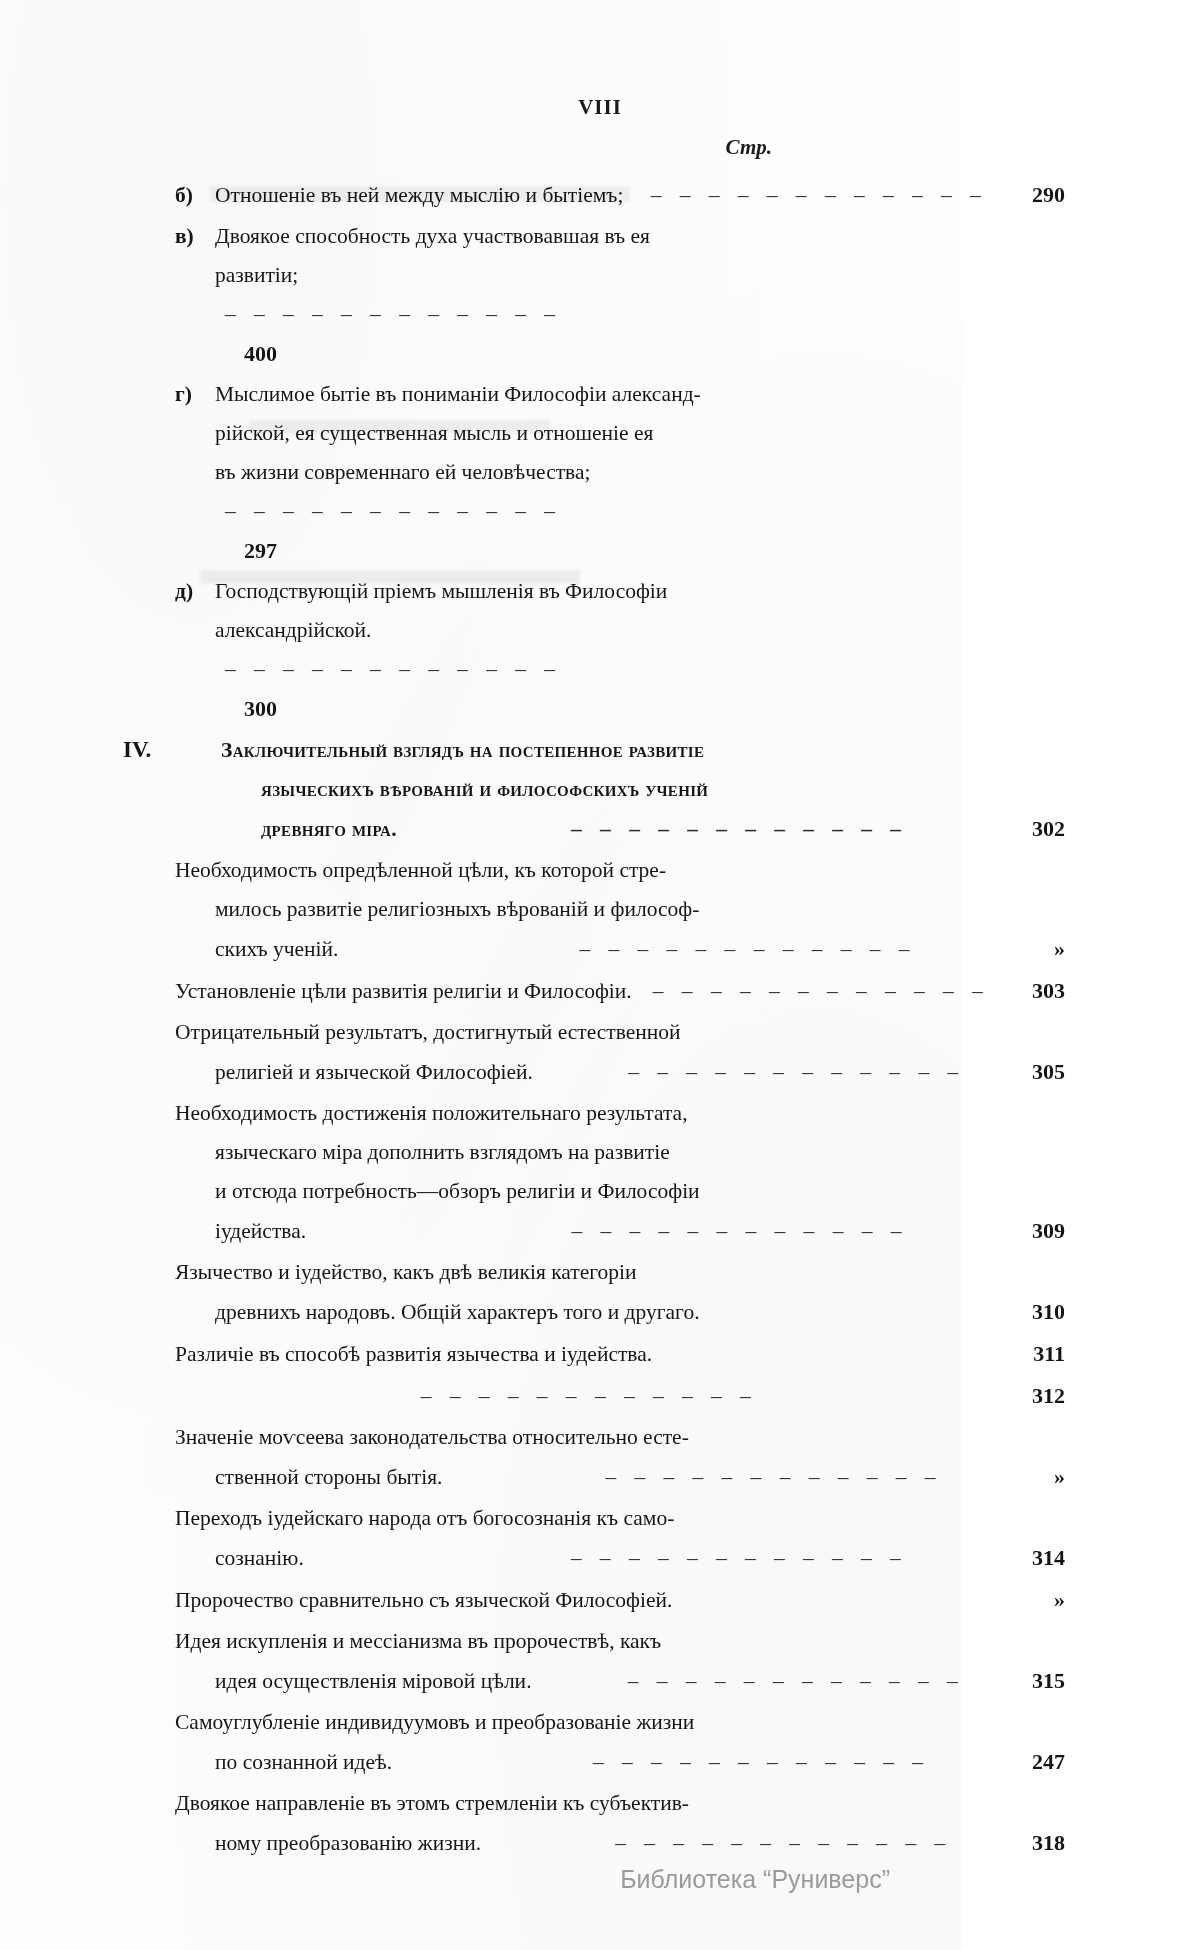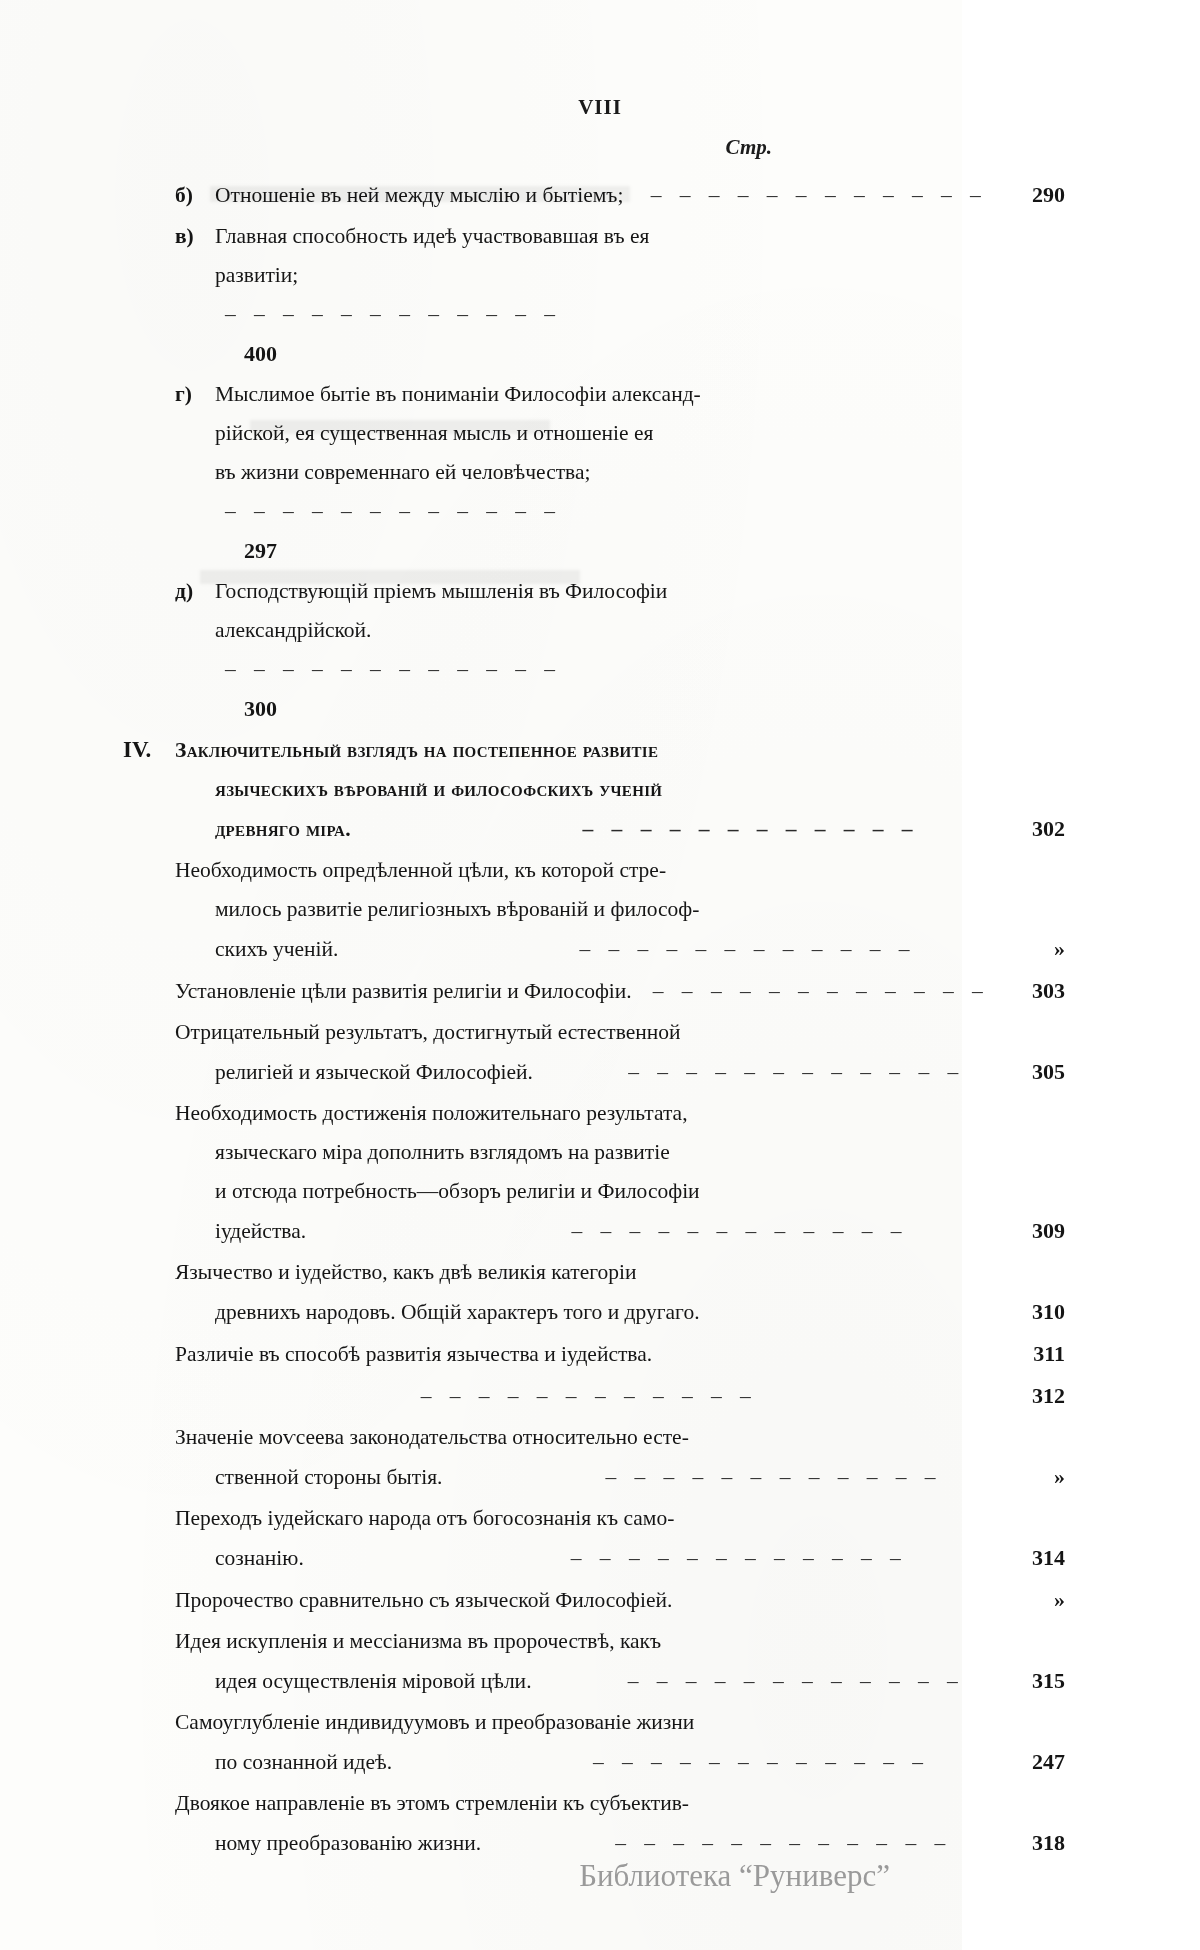--- a/index.html
+++ b/index.html
@@ -107,28 +107,28 @@
     font-weight: bold;
     font-size: 22px;
   }
   .cont { padding-left: 40px; }
   .cont-sub { padding-left: 40px; flex-direction: column; }
   .caps {
     font-variant: small-caps;
     letter-spacing: 0.3px;
     font-weight: bold;
   }
-  .heading-block .line { font-weight: bold; }
+  .heading-block .line { font-weight: bold; gap: 46px; }
   .watermark {
     position: absolute;
     right: 72px;
     bottom: 56px;
-    font-size: 31px;
+    font-size: 25px;
     color: #9a9a9a;
-    font-family: Liberation Serif, serif;
+    font-family: Liberation Sans, sans-serif;
   }
   .smear {
     position: absolute;
     pointer-events: none;
     background: rgba(0,0,0,0.055);
     filter: blur(1.6px);
   }
 </style>
 </head>
 <body>
@@ -143,21 +143,21 @@
         <div class="line">
           <span class="marker">б)</span>
           <span class="txt">Отношеніе въ ней между мыслію и бытіемъ;</span>
           <span class="dashes">–  –  –  –  –  –  –  –  –  –  –  –</span>
           <span class="pg">290</span>
         </div>
       </div>
       <div class="entry">
         <div class="line">
           <span class="marker">в)</span>
-          <span class="txt">Главная  способность  идеѣ  участвовавшая  въ  ея</span>
+          <span class="txt">Двоякое  способность  духа  участвовавшая  въ  ея</span>
           <span style="flex: 1 1 auto;"></span>
           <span class="pg"></span>
         </div>
         <div class="line cont-sub">
           <span class="marker"></span>
           <span class="txt">развитіи;</span>
           <span class="dashes">–  –  –  –  –  –  –  –  –  –  –  –</span>
           <span class="pg">400</span>
         </div>
       </div>

